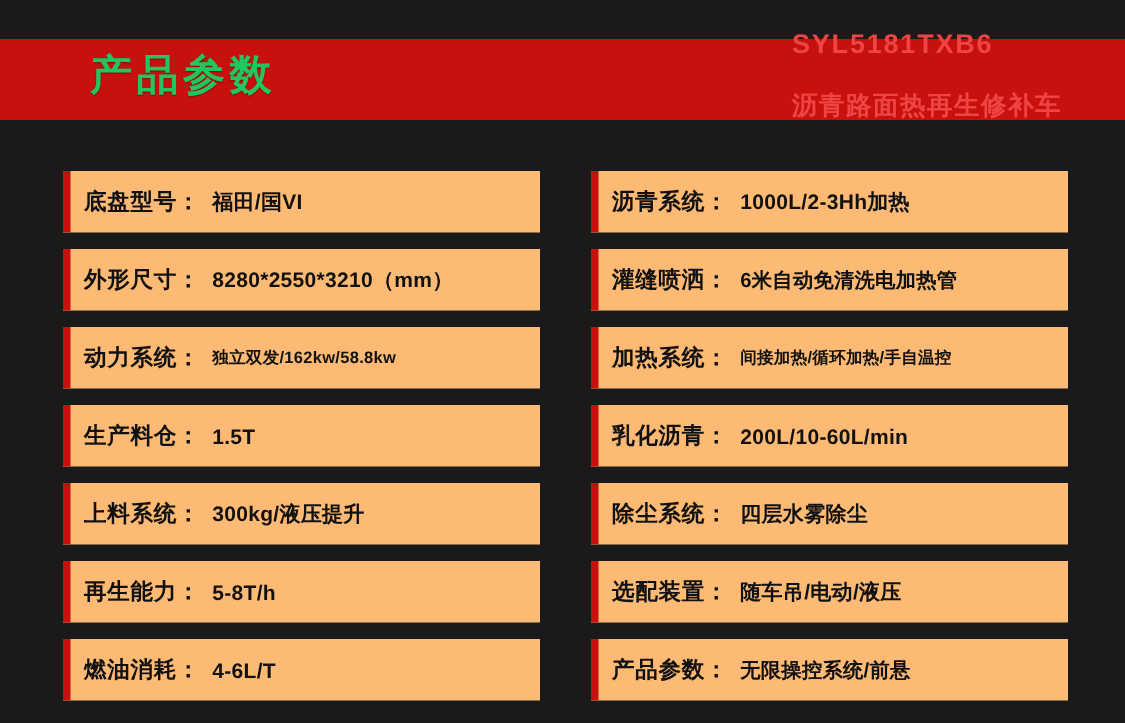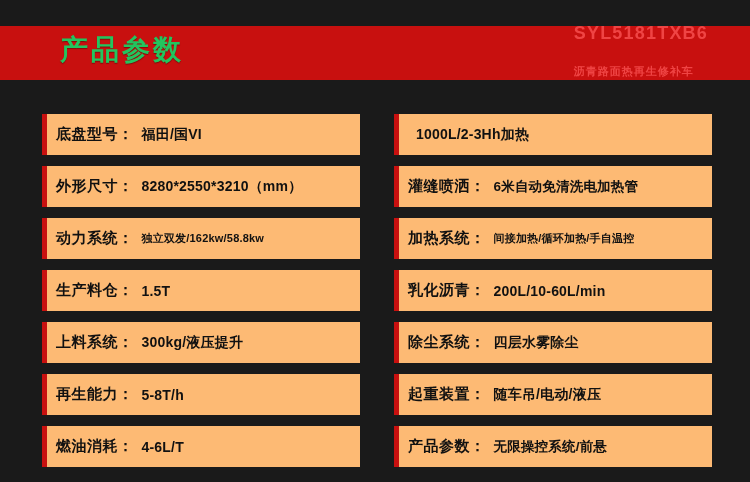--- a/index.html
+++ b/index.html
@@ -60,21 +60,21 @@
     padding-top: 4px;
   }
   .model-code {
     font-size: 18px;
     font-weight: bold;
     letter-spacing: 1.2px;
     line-height: 1.25;
     white-space: nowrap;
   }
   .model-desc {
-    font-size: 11px;
+    font-size: 17px;
     font-weight: bold;
     letter-spacing: 1px;
     line-height: 1.3;
     white-space: nowrap;
     margin-top: 20px;
   }
   
   .specs {
     display: flex;
     gap: 34px;
@@ -172,40 +172,41 @@
         <span class="spec-value">5-8T/h</span>
       </div>
       <div class="spec-row">
         <span class="spec-label">燃油消耗：</span>
         <span class="spec-value">4-6L/T</span>
       </div>
     </div>
 
     <div class="spec-col col-right">
       <div class="spec-row">
+        <span class="spec-label">沥青系统：</span>
         <span class="spec-value">1000L/2-3Hh加热</span>
       </div>
       <div class="spec-row mid-val">
         <span class="spec-label">灌缝喷洒：</span>
         <span class="spec-value">6米自动免清洗电加热管</span>
       </div>
       <div class="spec-row small-val">
         <span class="spec-label">加热系统：</span>
         <span class="spec-value">间接加热/循环加热/手自温控</span>
       </div>
       <div class="spec-row">
         <span class="spec-label">乳化沥青：</span>
         <span class="spec-value">200L/10-60L/min</span>
       </div>
       <div class="spec-row">
         <span class="spec-label">除尘系统：</span>
         <span class="spec-value">四层水雾除尘</span>
       </div>
       <div class="spec-row">
-        <span class="spec-label">起重装置：</span>
+        <span class="spec-label">选配装置：</span>
         <span class="spec-value">随车吊/电动/液压</span>
       </div>
       <div class="spec-row mid-val">
         <span class="spec-label">产品参数：</span>
         <span class="spec-value">无限操控系统/前悬</span>
       </div>
     </div>
 
   </div>
 </div>

